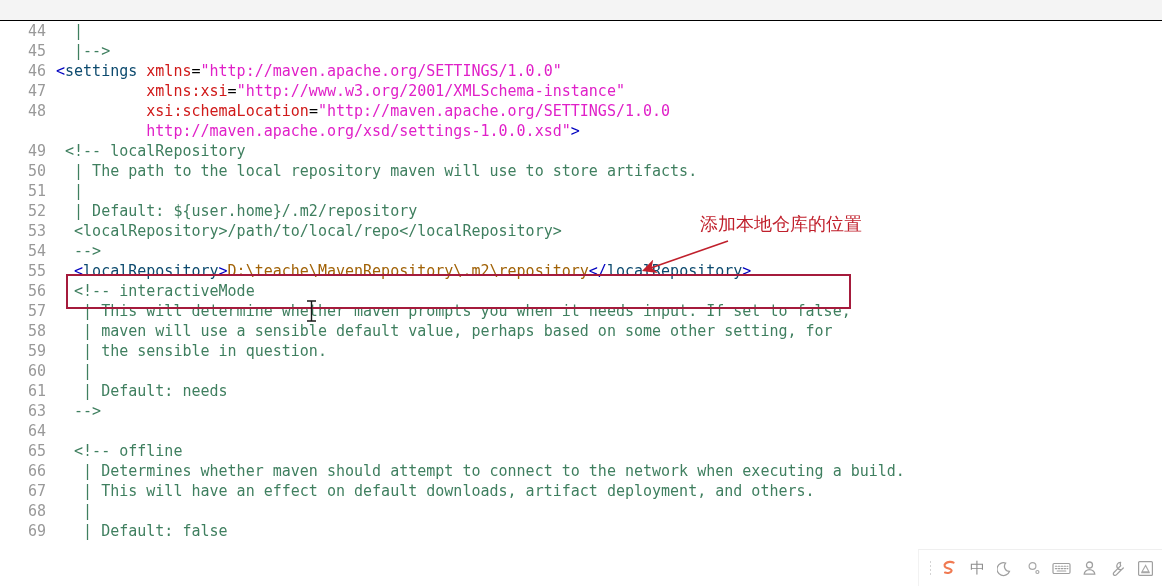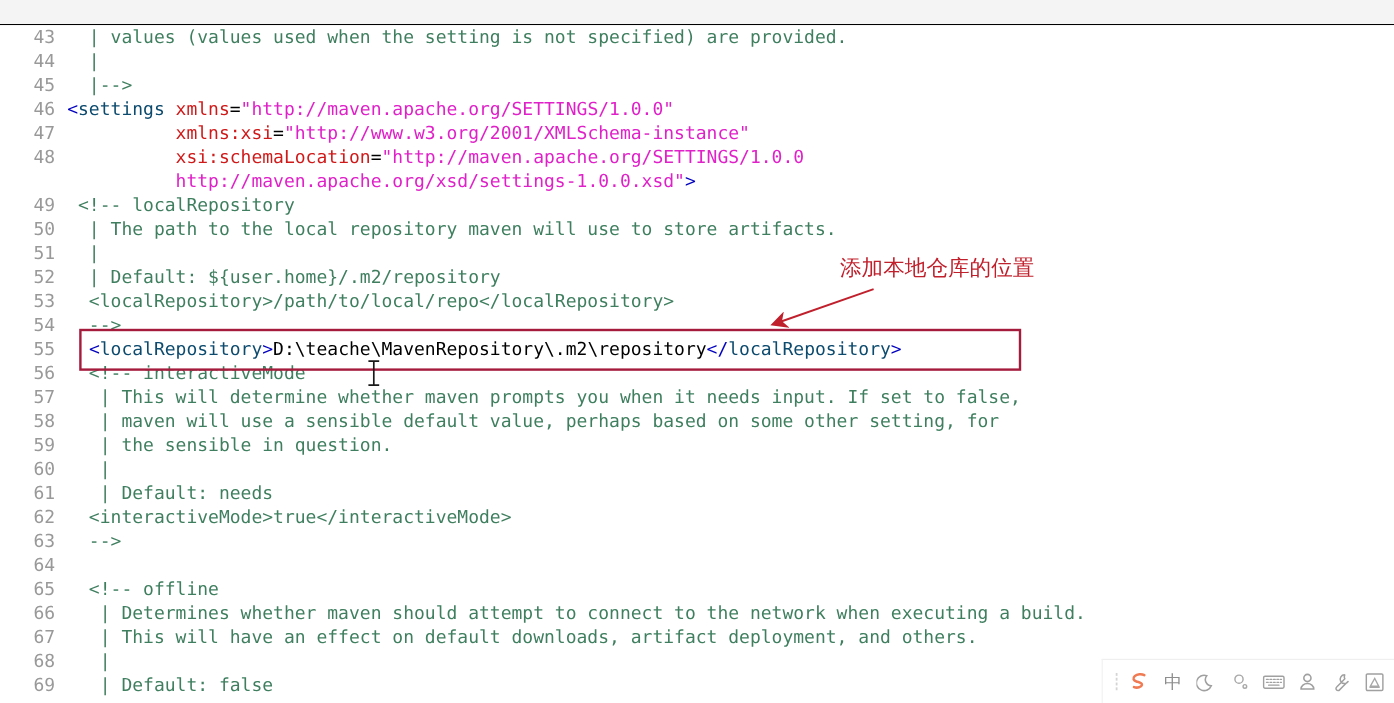--- a/index.html
+++ b/index.html
@@ -69,21 +69,21 @@
     vertical-align: top;
   }
 
   
   .cmt    { color: #3f7f5f; }
   .punct  { color: #000000; }
   .brk    { color: #0000c0; }
   .tag    { color: #0c4a6e; }
   .attr   { color: #d01a1a; }
   .str    { color: #e020c8; }
-  .txt    { color: #000000; }
+  .txt    { color: #a16207; }
 
   
   #overlay {
     position: absolute;
     left: 0; top: 0;
     width: 1162px;
     height: 586px;
     pointer-events: none;
   }
   #hilite-box {
@@ -153,41 +153,39 @@
   }
 </style>
 </head>
 <body>
 
 <div id="ruler">
   <span class="rulerpad"></span>
 </div>
 
 <div id="editor">
-    <div class="line"><span class="gutter">43</span><span class="code"><span class="cmt">  | values (values used when the setting is not specified) are provided.</span></span></div>
     <div class="line"><span class="gutter">44</span><span class="code"><span class="cmt">  |</span></span></div>
     <div class="line"><span class="gutter">45</span><span class="code"><span class="cmt">  |--&gt;</span></span></div>
     <div class="line"><span class="gutter">46</span><span class="code"><span class="brk">&lt;</span><span class="tag">settings</span><span class="txt"> </span><span class="attr">xmlns</span><span class="punct">=</span><span class="str">"http://maven.apache.org/SETTINGS/1.0.0"</span></span></div>
     <div class="line"><span class="gutter">47</span><span class="code"><span class="txt">          </span><span class="attr">xmlns:xsi</span><span class="punct">=</span><span class="str">"http://www.w3.org/2001/XMLSchema-instance"</span></span></div>
     <div class="line"><span class="gutter">48</span><span class="code"><span class="txt">          </span><span class="attr">xsi:schemaLocation</span><span class="punct">=</span><span class="str">"http://maven.apache.org/SETTINGS/1.0.0</span></span></div>
     <div class="line"><span class="gutter"></span><span class="code"><span class="txt">          </span><span class="str">http://maven.apache.org/xsd/settings-1.0.0.xsd"</span><span class="brk">&gt;</span></span></div>
     <div class="line"><span class="gutter">49</span><span class="code"><span class="cmt"> &lt;!-- localRepository</span></span></div>
     <div class="line"><span class="gutter">50</span><span class="code"><span class="cmt">  | The path to the local repository maven will use to store artifacts.</span></span></div>
     <div class="line"><span class="gutter">51</span><span class="code"><span class="cmt">  |</span></span></div>
     <div class="line"><span class="gutter">52</span><span class="code"><span class="cmt">  | Default: ${user.home}/.m2/repository</span></span></div>
     <div class="line"><span class="gutter">53</span><span class="code"><span class="cmt">  &lt;localRepository&gt;/path/to/local/repo&lt;/localRepository&gt;</span></span></div>
     <div class="line"><span class="gutter">54</span><span class="code"><span class="cmt">  --&gt;</span></span></div>
     <div class="line"><span class="gutter">55</span><span class="code"><span class="txt">  </span><span class="brk">&lt;</span><span class="tag">localRepository</span><span class="brk">&gt;</span><span class="txt">D:\teache\MavenRepository\.m2\repository</span><span class="brk">&lt;/</span><span class="tag">localRepository</span><span class="brk">&gt;</span></span></div>
     <div class="line"><span class="gutter">56</span><span class="code"><span class="cmt">  &lt;!-- interactiveMode</span></span></div>
     <div class="line"><span class="gutter">57</span><span class="code"><span class="cmt">   | This will determine whether maven prompts you when it needs input. If set to false,</span></span></div>
     <div class="line"><span class="gutter">58</span><span class="code"><span class="cmt">   | maven will use a sensible default value, perhaps based on some other setting, for</span></span></div>
     <div class="line"><span class="gutter">59</span><span class="code"><span class="cmt">   | the sensible in question.</span></span></div>
     <div class="line"><span class="gutter">60</span><span class="code"><span class="cmt">   |</span></span></div>
     <div class="line"><span class="gutter">61</span><span class="code"><span class="cmt">   | Default: needs</span></span></div>
-    <div class="line"><span class="gutter">62</span><span class="code"><span class="cmt">  &lt;interactiveMode&gt;true&lt;/interactiveMode&gt;</span></span></div>
     <div class="line"><span class="gutter">63</span><span class="code"><span class="cmt">  --&gt;</span></span></div>
     <div class="line"><span class="gutter">64</span><span class="code"><span class="txt"></span></span></div>
     <div class="line"><span class="gutter">65</span><span class="code"><span class="cmt">  &lt;!-- offline</span></span></div>
     <div class="line"><span class="gutter">66</span><span class="code"><span class="cmt">   | Determines whether maven should attempt to connect to the network when executing a build.</span></span></div>
     <div class="line"><span class="gutter">67</span><span class="code"><span class="cmt">   | This will have an effect on default downloads, artifact deployment, and others.</span></span></div>
     <div class="line"><span class="gutter">68</span><span class="code"><span class="cmt">   |</span></span></div>
     <div class="line"><span class="gutter">69</span><span class="code"><span class="cmt">   | Default: false</span></span></div>
   </div>
 
 <div id="overlay">

